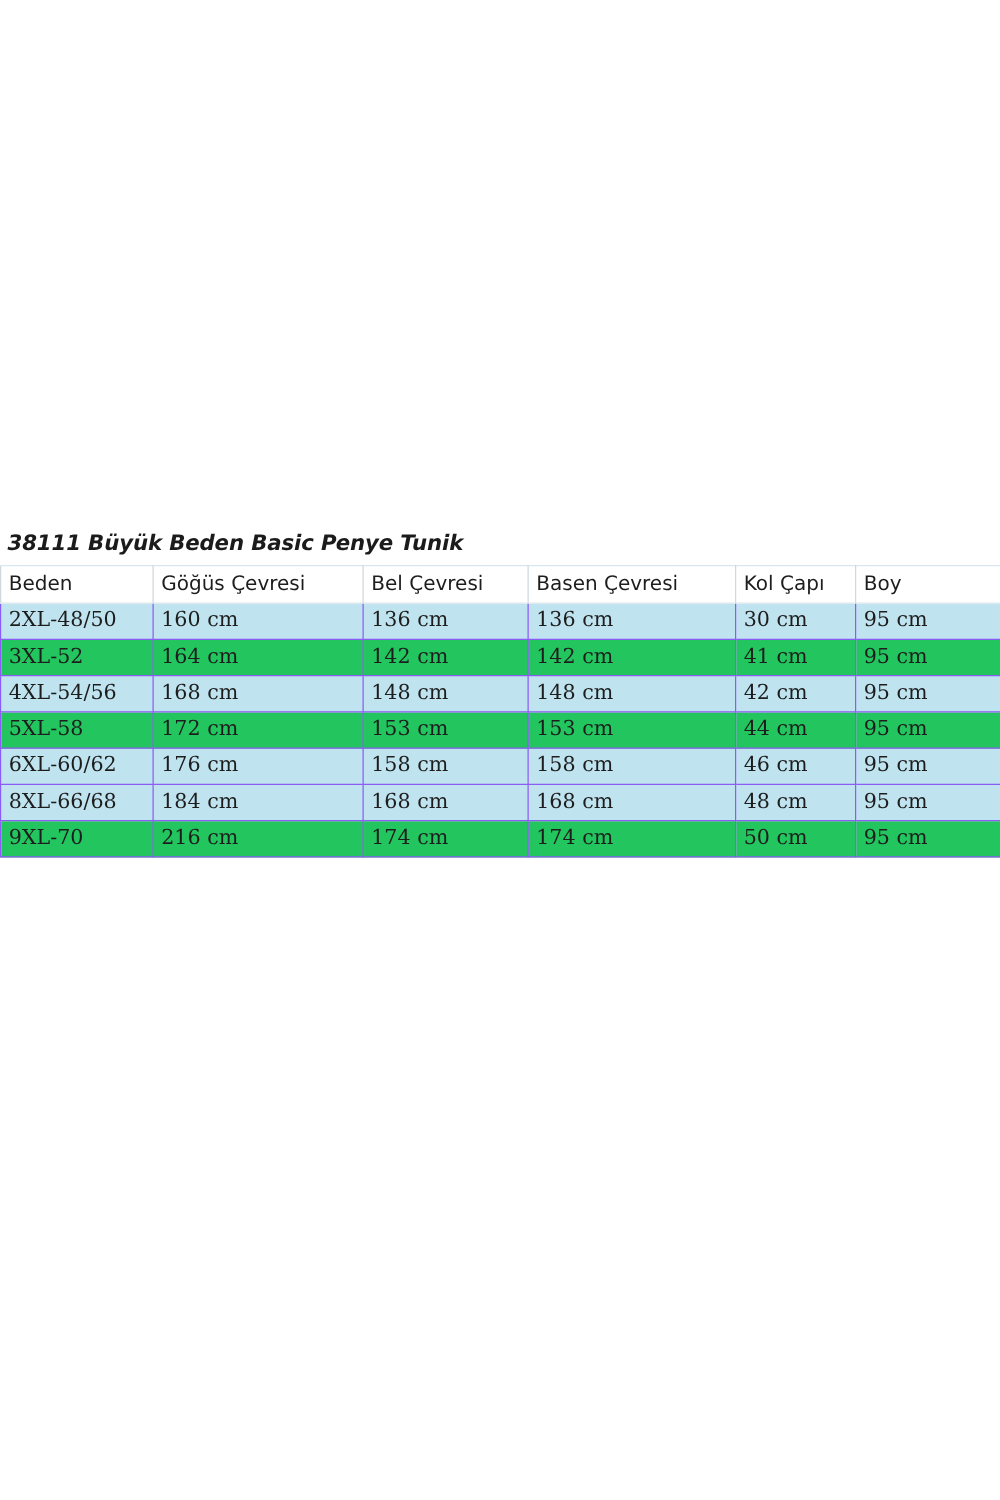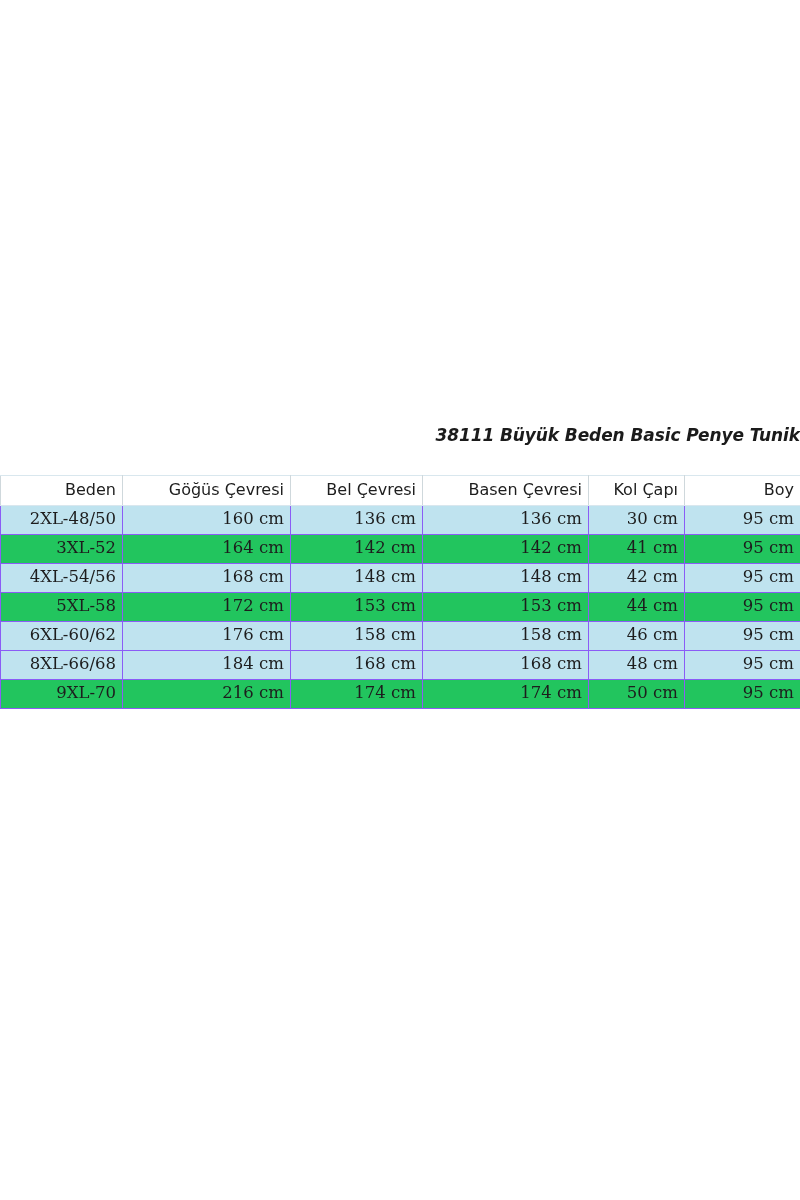--- a/index.html
+++ b/index.html
@@ -13,39 +13,37 @@
     font-family: "DejaVu Sans", sans-serif;
     position: relative;
     overflow: hidden;
   }
 
   #size-chart {
     position: absolute;
     left: 0;
     top: 420px;
     width: 800px;
-    text-align: right;
   }
 
   .chart-title {
     font-family: "DejaVu Sans", sans-serif;
     font-weight: bold;
     font-style: italic;
     font-size: 17px;
     color: #1b1b1b;
     padding: 5px 0 7px 6px;
     letter-spacing: -0.1px;
     background: #ffffff;
   }
 
   table.size-table {
     border-collapse: collapse;
     width: 800px;
     table-layout: fixed;
-    margin-top: 23px;
   }
 
   table.size-table td {
     border: 1px solid #8b5cf6;
     font-size: 16.5px;
     color: #1d1d1d;
     padding: 4px 6px 5px 6px;
     white-space: nowrap;
     font-family: "DejaVu Serif", serif;
     line-height: 1.15;

